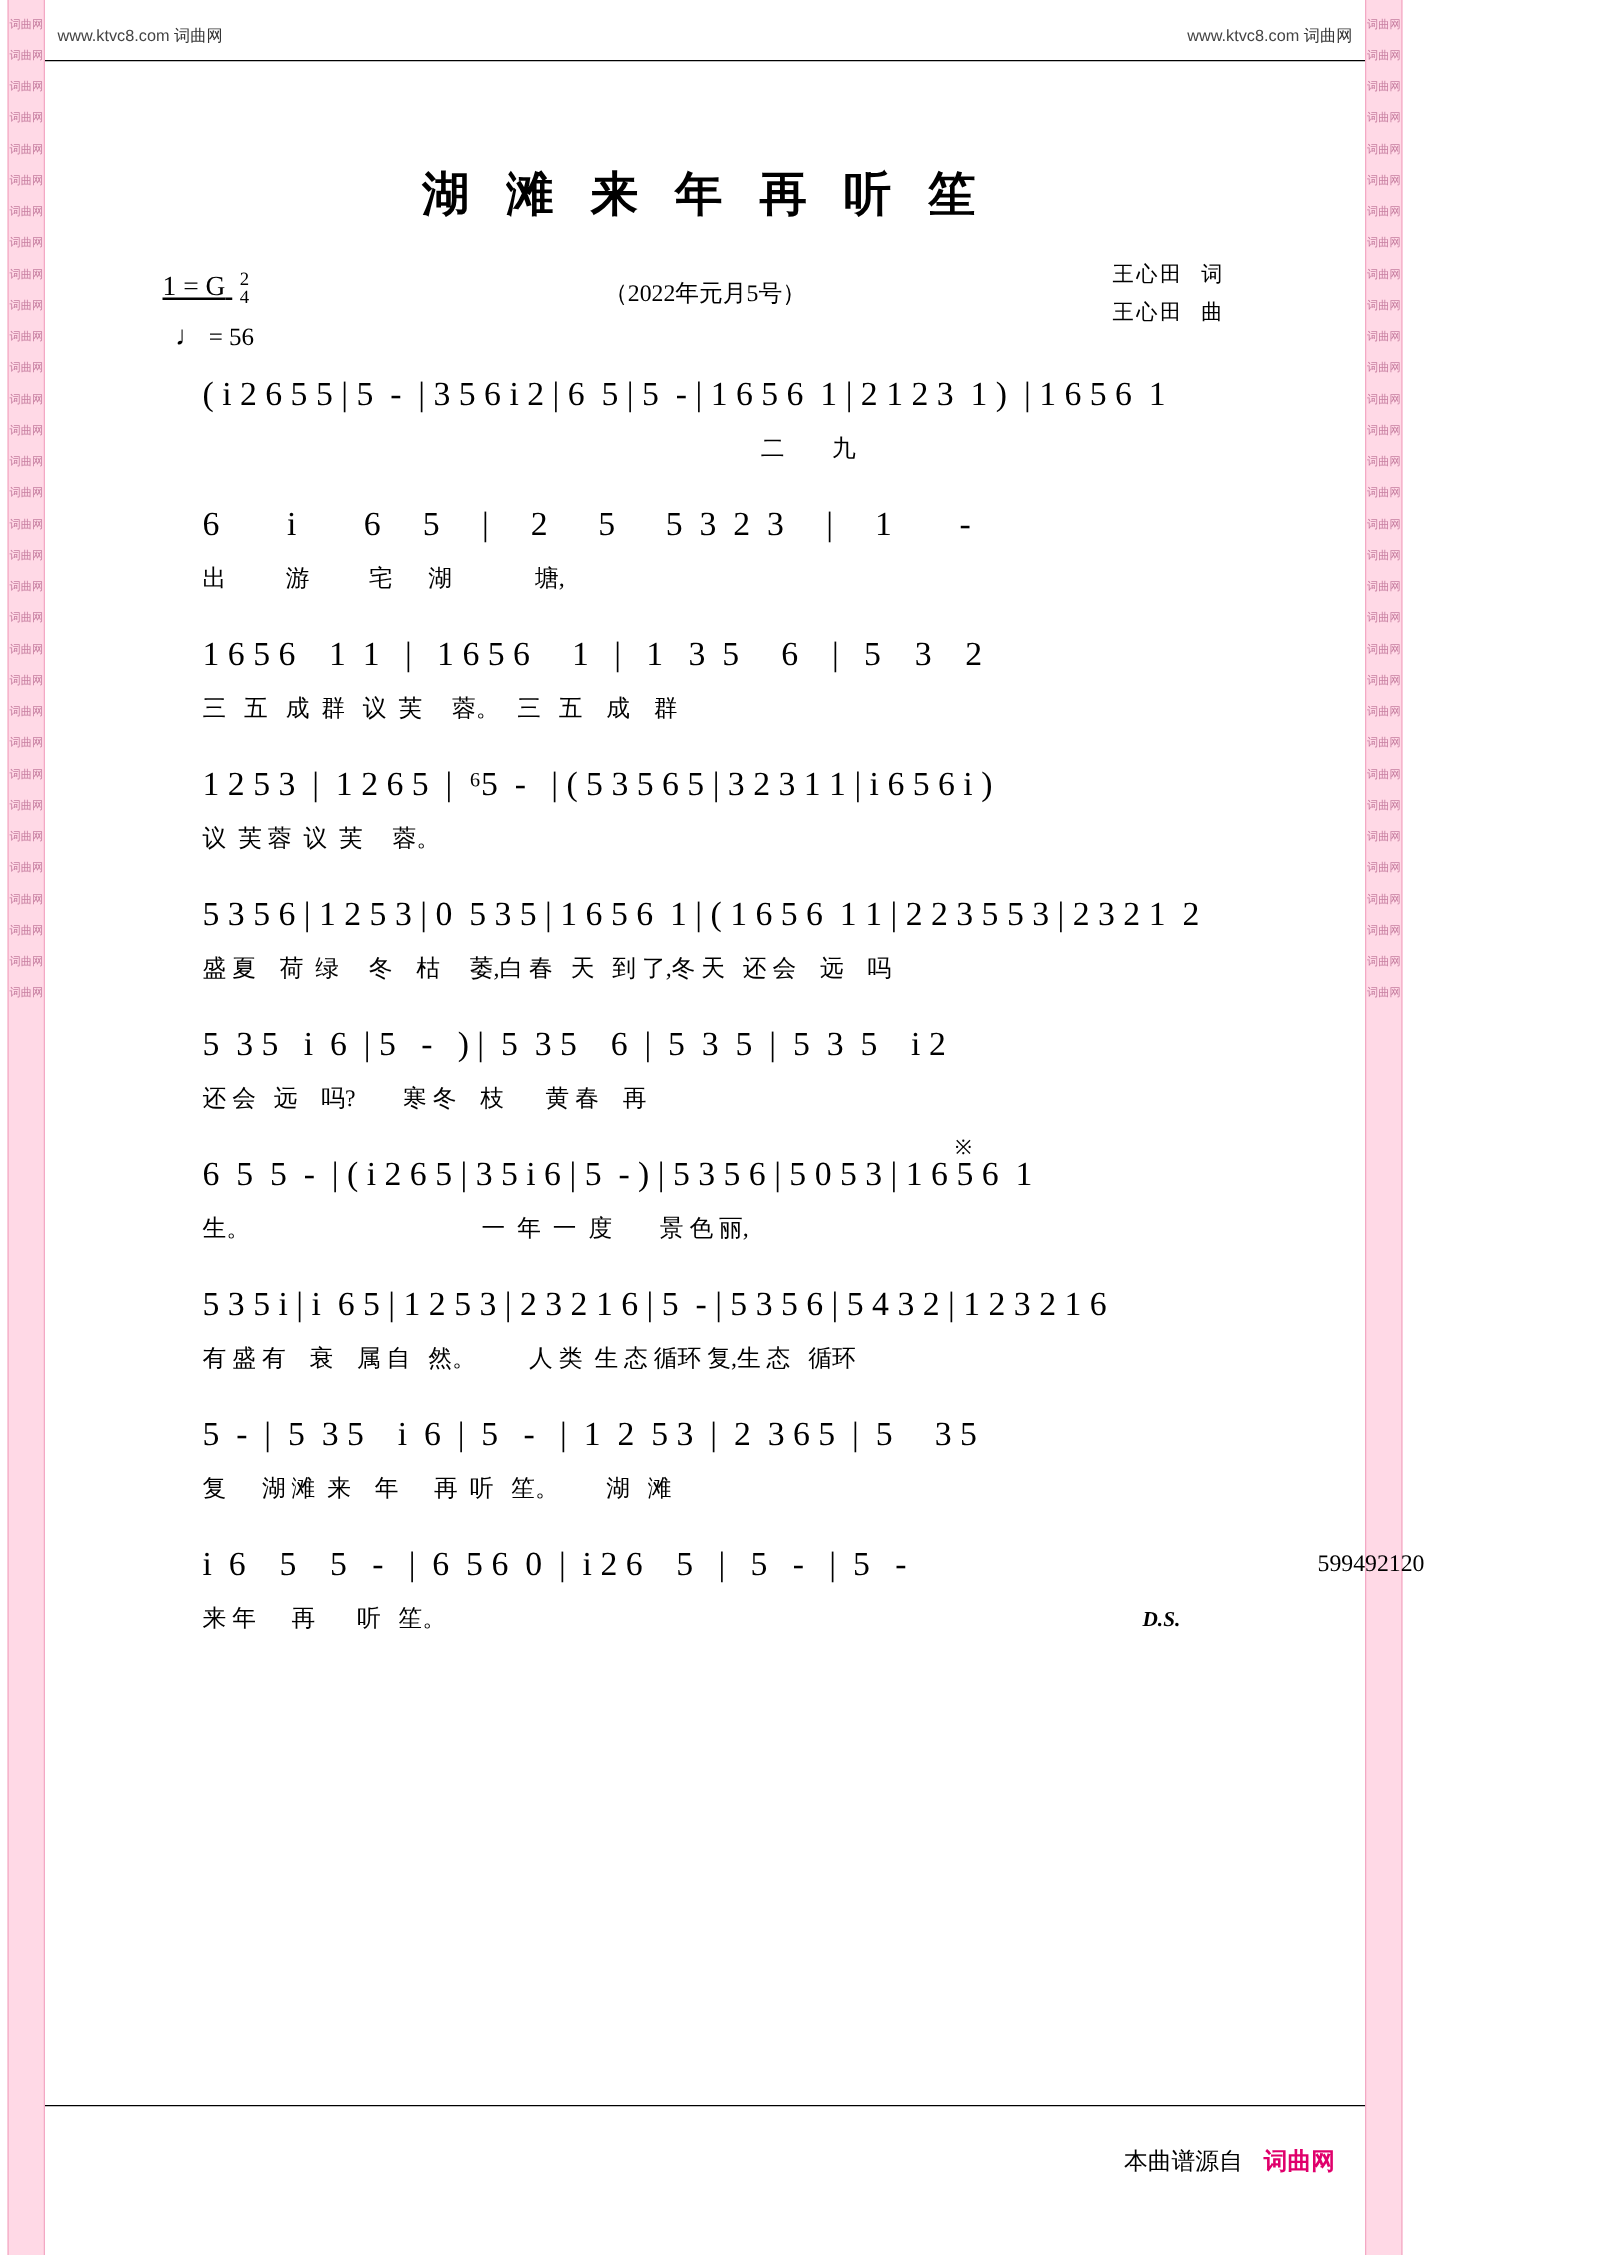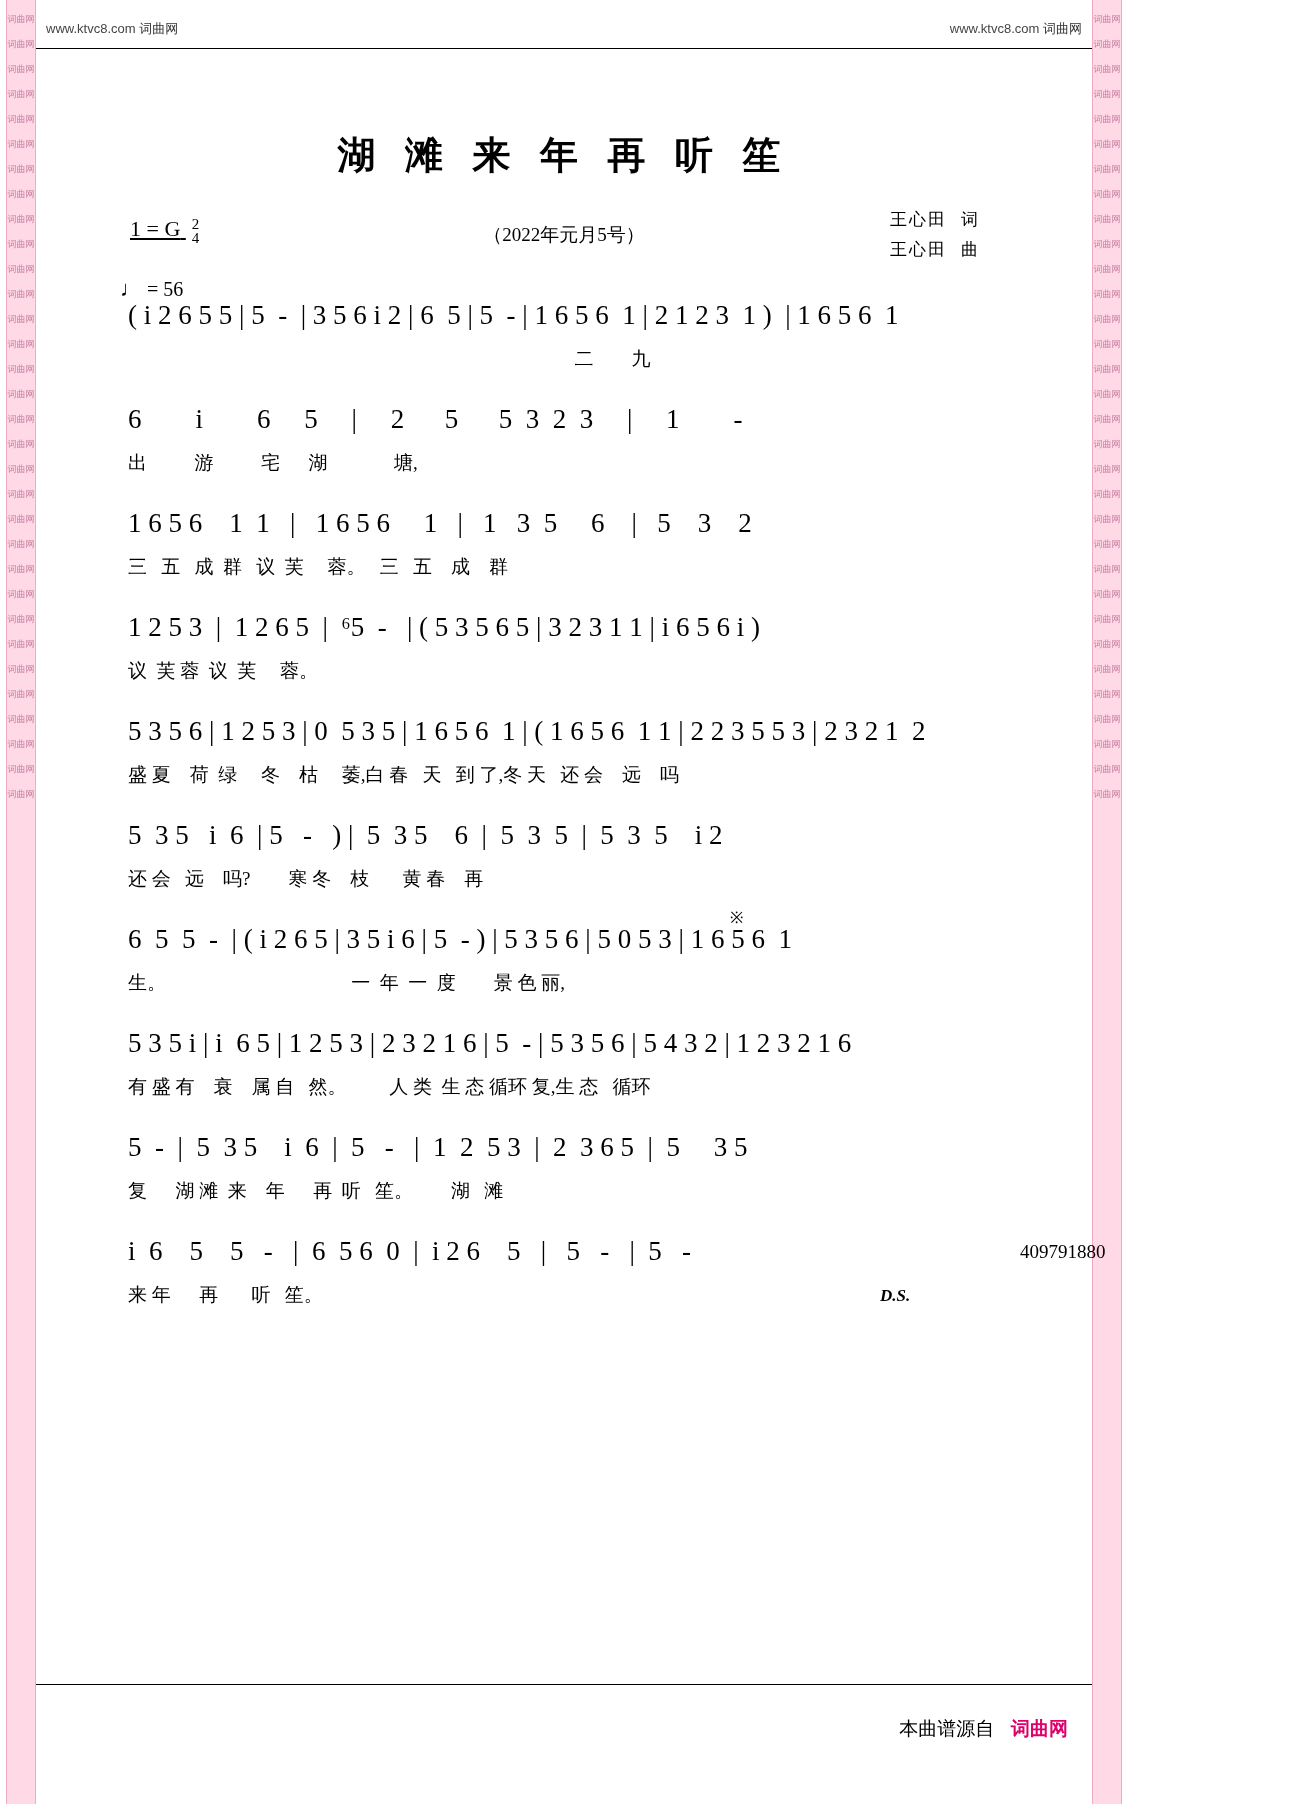--- a/index.html
+++ b/index.html
@@ -69,31 +69,32 @@
     font-size:22px;color:#000;
     font-family:"Liberation Serif", serif;
     text-decoration:underline;
   }
   .keysig .frac{
     display:inline-block;vertical-align:middle;
     font-size:15px;line-height:14px;text-align:center;margin-left:6px;
   }
   .keysig .frac .num{display:block;border-bottom:0px;}
   .tempo{
-    position:absolute;left:120px;top:256px;
-    font-size:20px;color:#000;margin-top:20px;
+    position:absolute;left:140px;top:256px;
+    font-size:20px;color:#000;
   }
   .tempo .note{font-size:22px;}
   .staff{
     position:absolute;left:0;right:0;
     font-size:0;
   }
   .line{
     position:relative;
     height:104px;
+    margin-left:34px;
   }
   .notes{
     position:absolute;left:128px;right:100px;top:0;
     font-size:27px;
     font-family:"Liberation Serif", serif;
     color:#000;
     white-space:pre;
     letter-spacing:0px;
   }
   .lyrics{
@@ -400,21 +401,21 @@
 
     <div class="line">
       <div class="notes">5  -  |  5  3 5    i  6  |  5   -   |  1  2  5 3  |  2  3 6 5  |  5     3 5</div>
       <div class="lyrics">复      湖 滩  来    年      再  听   笙。        湖   滩</div>
     </div>
 
     <div class="line">
       <div class="notes">i  6    5    5   -   |  6  5 6  0  |  i 2 6    5   |   5   -   |  5   -</div>
       <div class="lyrics">来 年      再       听   笙。</div>
       <div class="ds" style="left:880px;top:50px;">D.S.</div>
-      <div class="serial" style="left:1020px;top:5px;">409791880</div>
+      <div class="serial" style="left:1020px;top:5px;">599492120</div>
     </div>
 
   </div>
 
   <div class="footer">
     <span>本曲谱源自</span>
     <span class="brand">词曲网</span>
   </div>
 
 </div>

